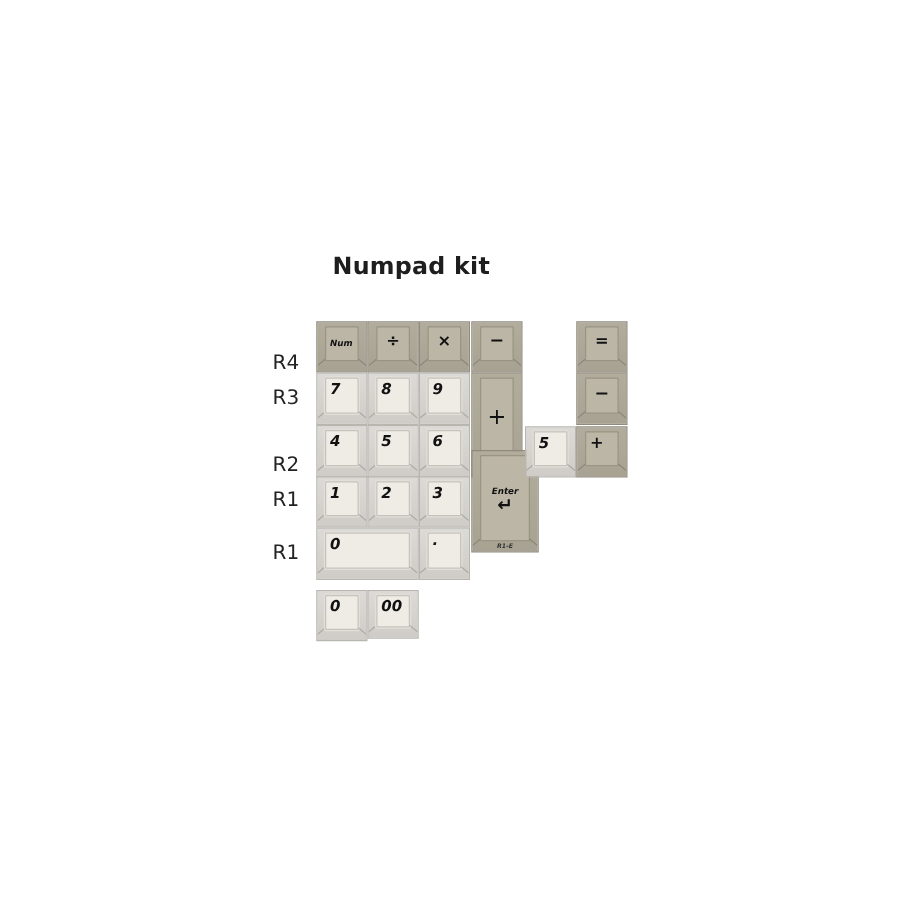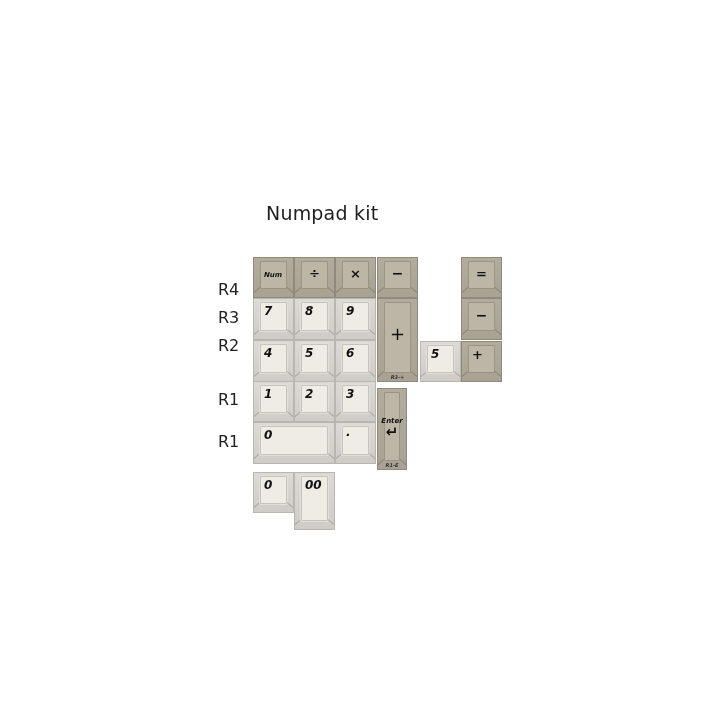--- a/index.html
+++ b/index.html
@@ -1,18 +1,18 @@
 <!DOCTYPE html>
 <html><head>
 <meta charset="utf-8">
 <style>
   html, body { margin: 0; padding: 0; background: #ffffff; }
   body { width: 720px; height: 720px; position: relative; overflow: hidden;
          font-family: "DejaVu Sans", sans-serif; }
-  .title { position: absolute; left: 266px; top: 202px; font-size: 19px; font-weight: normal;
+  .title { position: absolute; left: 266px; top: 202px; font-size: 19px; font-weight: bold;
            color: #1e1e1e; letter-spacing: 0.2px; }
   .row-label { position: absolute; left: 218px; font-size: 16px; color: #222; width: 30px;
                font-family: "DejaVu Sans", sans-serif; }
 
   .key { position: absolute; box-sizing: border-box; overflow: hidden; font-style: italic; }
   .key .face { position: absolute; left: 6px; top: 3px; right: 6px; bottom: 8px; box-sizing: border-box; }
   .key .legend { position: absolute; font-weight: bold; color: #111; }
 
   
   .light { background: linear-gradient(to bottom, #dcdad6 0%, #cfccc7 100%);
@@ -34,21 +34,21 @@
   .legend.small { font-size: 7px; }
   .legend.sub { left: 0; right: 0; bottom: 1px; text-align: center; font-size: 5px; font-weight: bold; color: #333; }
 </style>
 </head>
 <body>
 
 <div class="title">Numpad kit</div>
 
 <div class="row-label" style="top:280px">R4</div>
 <div class="row-label" style="top:308px">R3</div>
-<div class="row-label" style="top:336px">R2</div>
+<div class="row-label" style="top:362px">R2</div>
 <div class="row-label" style="top:390px">R1</div>
 <div class="row-label" style="top:432px">R1</div>
 
 <div class="key dark" style="left:253px;top:257px;width:41px;height:41px">
   <div class="face"></div>
   <span class="legend tl small" style="top:13px;left:10px">Num</span>
 </div>
 <div class="key dark" style="left:294px;top:257px;width:41px;height:41px">
   <div class="face"></div>
   <span class="legend center" style="top:8px;font-size:13px">÷</span>
@@ -98,21 +98,21 @@
   <span class="legend tl">1</span>
 </div>
 <div class="key light" style="left:294px;top:381px;width:41px;height:41px">
   <div class="face"></div>
   <span class="legend tl">2</span>
 </div>
 <div class="key light" style="left:335px;top:381px;width:41px;height:41px">
   <div class="face"></div>
   <span class="legend tl">3</span>
 </div>
-<div class="key dark" style="left:377px;top:388px;width:30px;height:82px">
+<div class="key dark" style="left:377px;top:360px;width:54px;height:82px">
   <div class="face"></div>
   <span class="legend center" style="top:28px;font-size:7px">Enter</span>
   <span class="legend center" style="top:34px;font-size:15px">↵</span>
   <span class="legend sub">R1-E</span>
 </div>
 
 <div class="key light" style="left:253px;top:422px;width:82px;height:42px">
   <div class="face"></div>
   <span class="legend tl">0</span>
 </div>
@@ -135,16 +135,16 @@
 </div>
 <div class="key dark" style="left:461px;top:341px;width:41px;height:41px">
   <div class="face"></div>
   <span class="legend tl" style="font-size:13px">+</span>
 </div>
 
 <div class="key light" style="left:253px;top:472px;width:41px;height:41px">
   <div class="face"></div>
   <span class="legend tl">0</span>
 </div>
-<div class="key light" style="left:294px;top:472px;width:41px;height:58px">
+<div class="key light" style="left:294px;top:472px;width:41px;height:39px">
   <div class="face"></div>
   <span class="legend tl">00</span>
 </div>
 
 </body></html>

